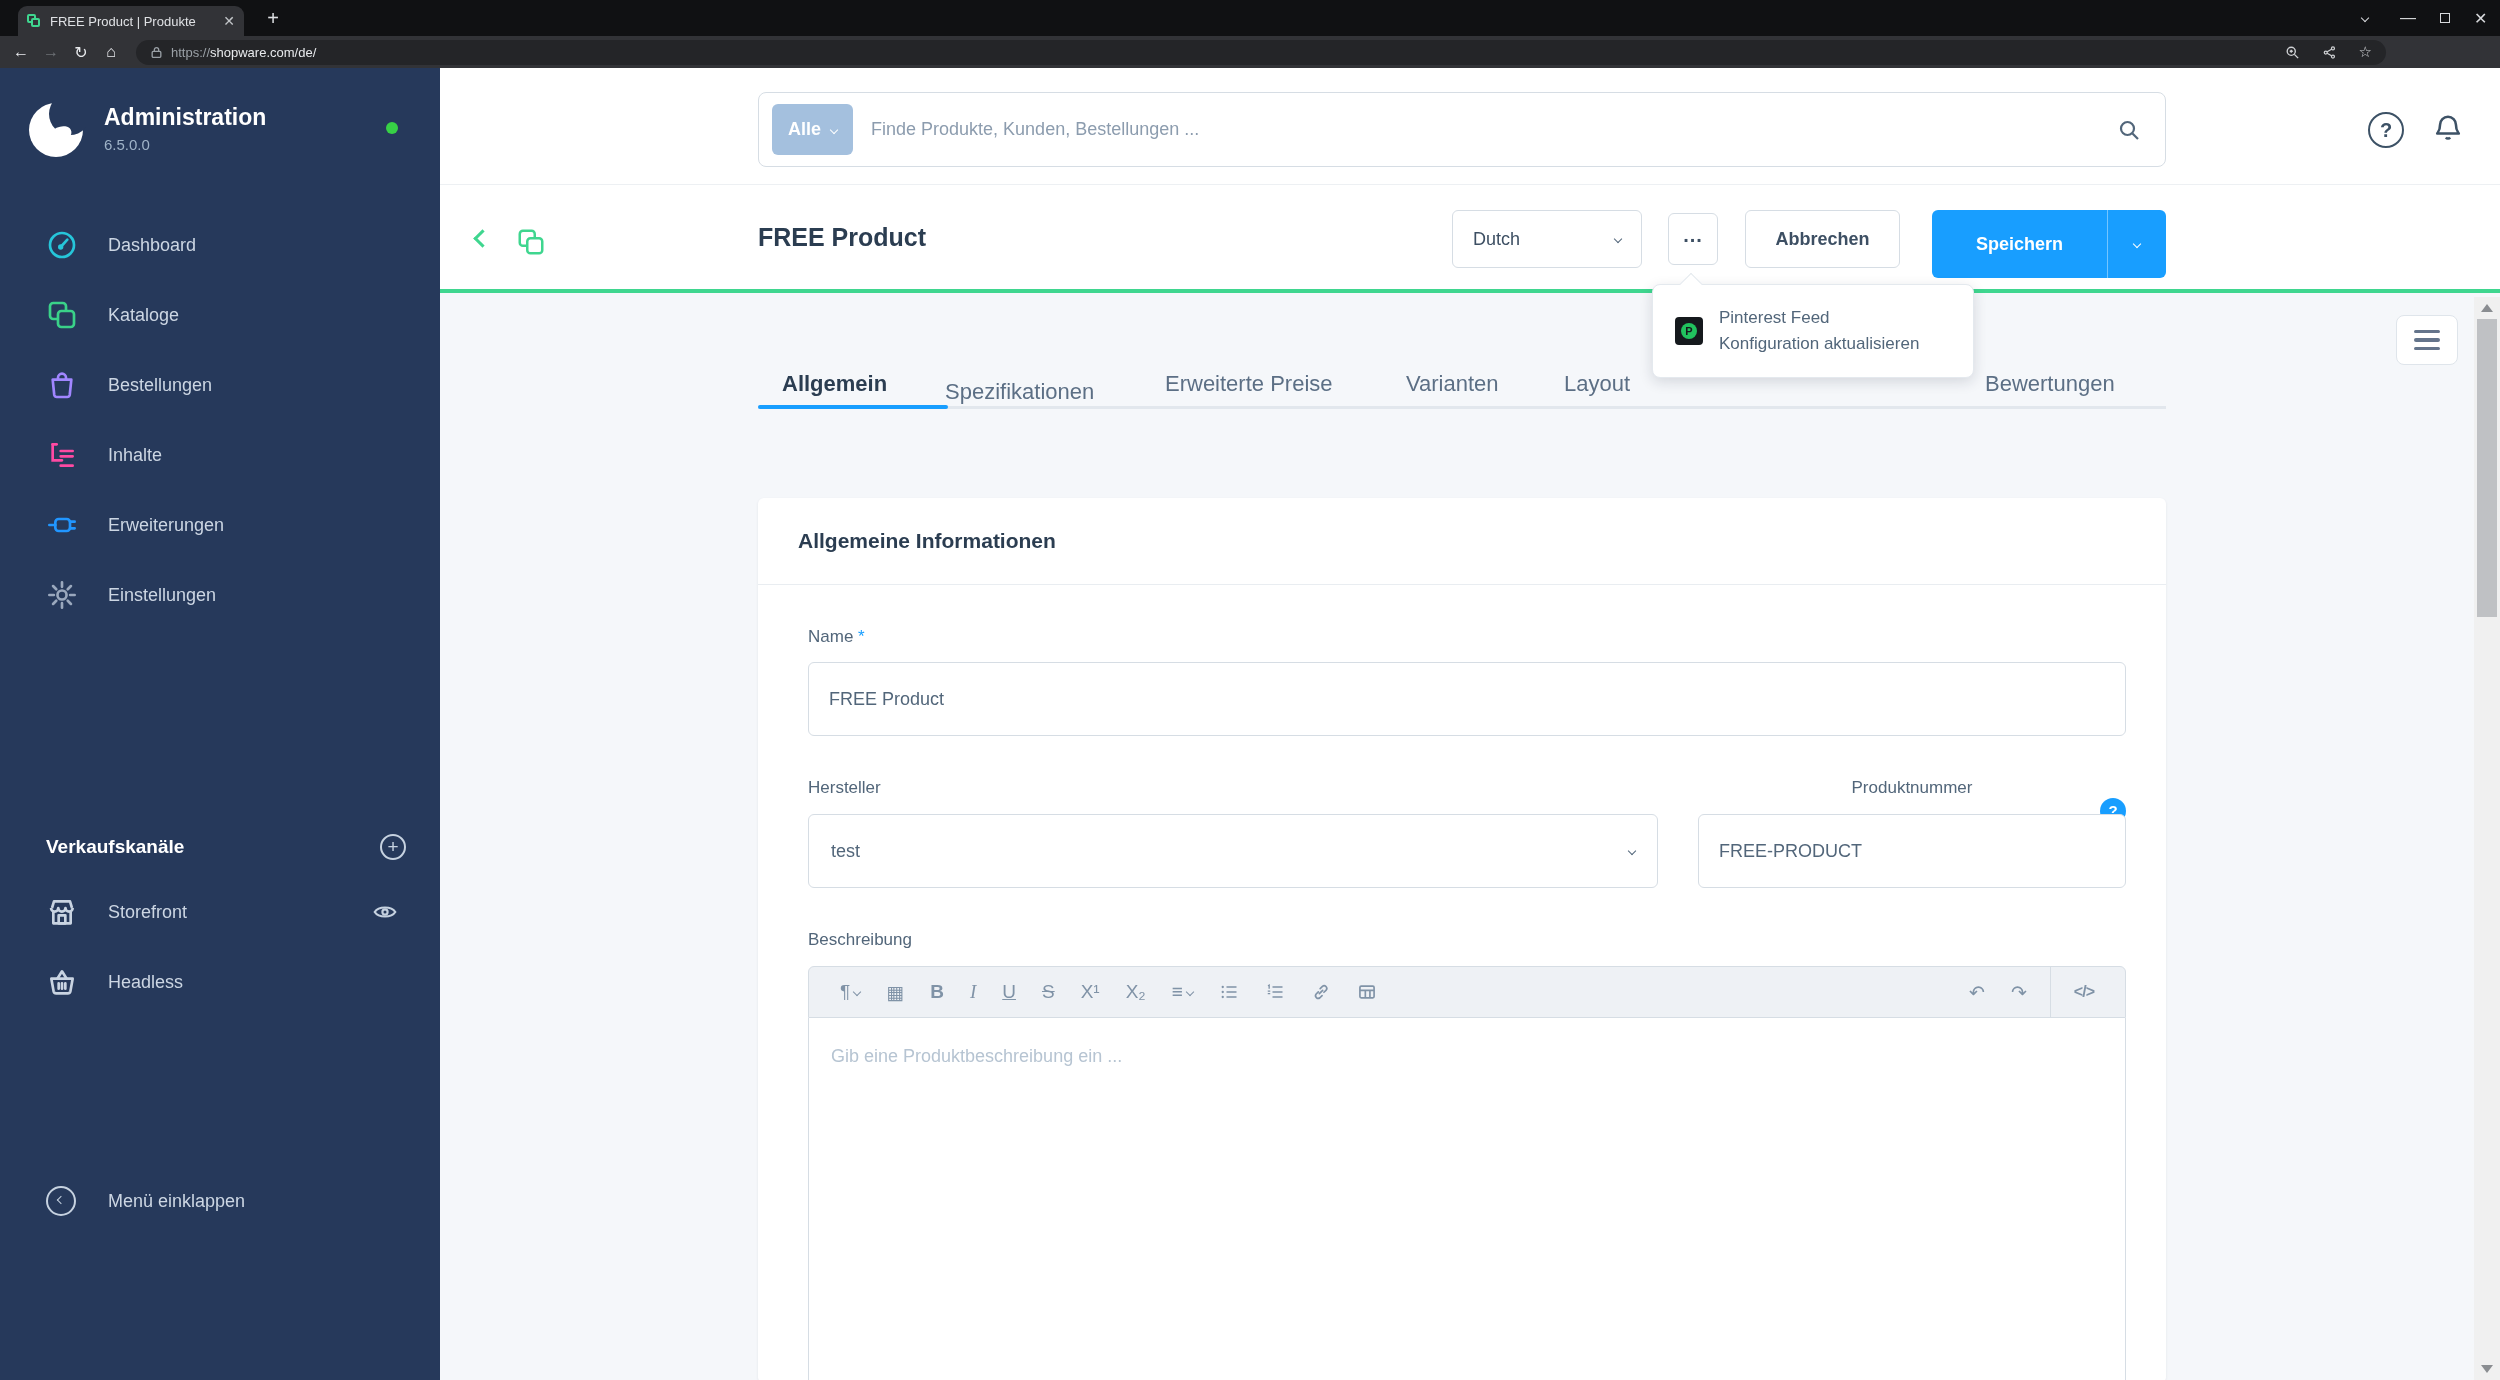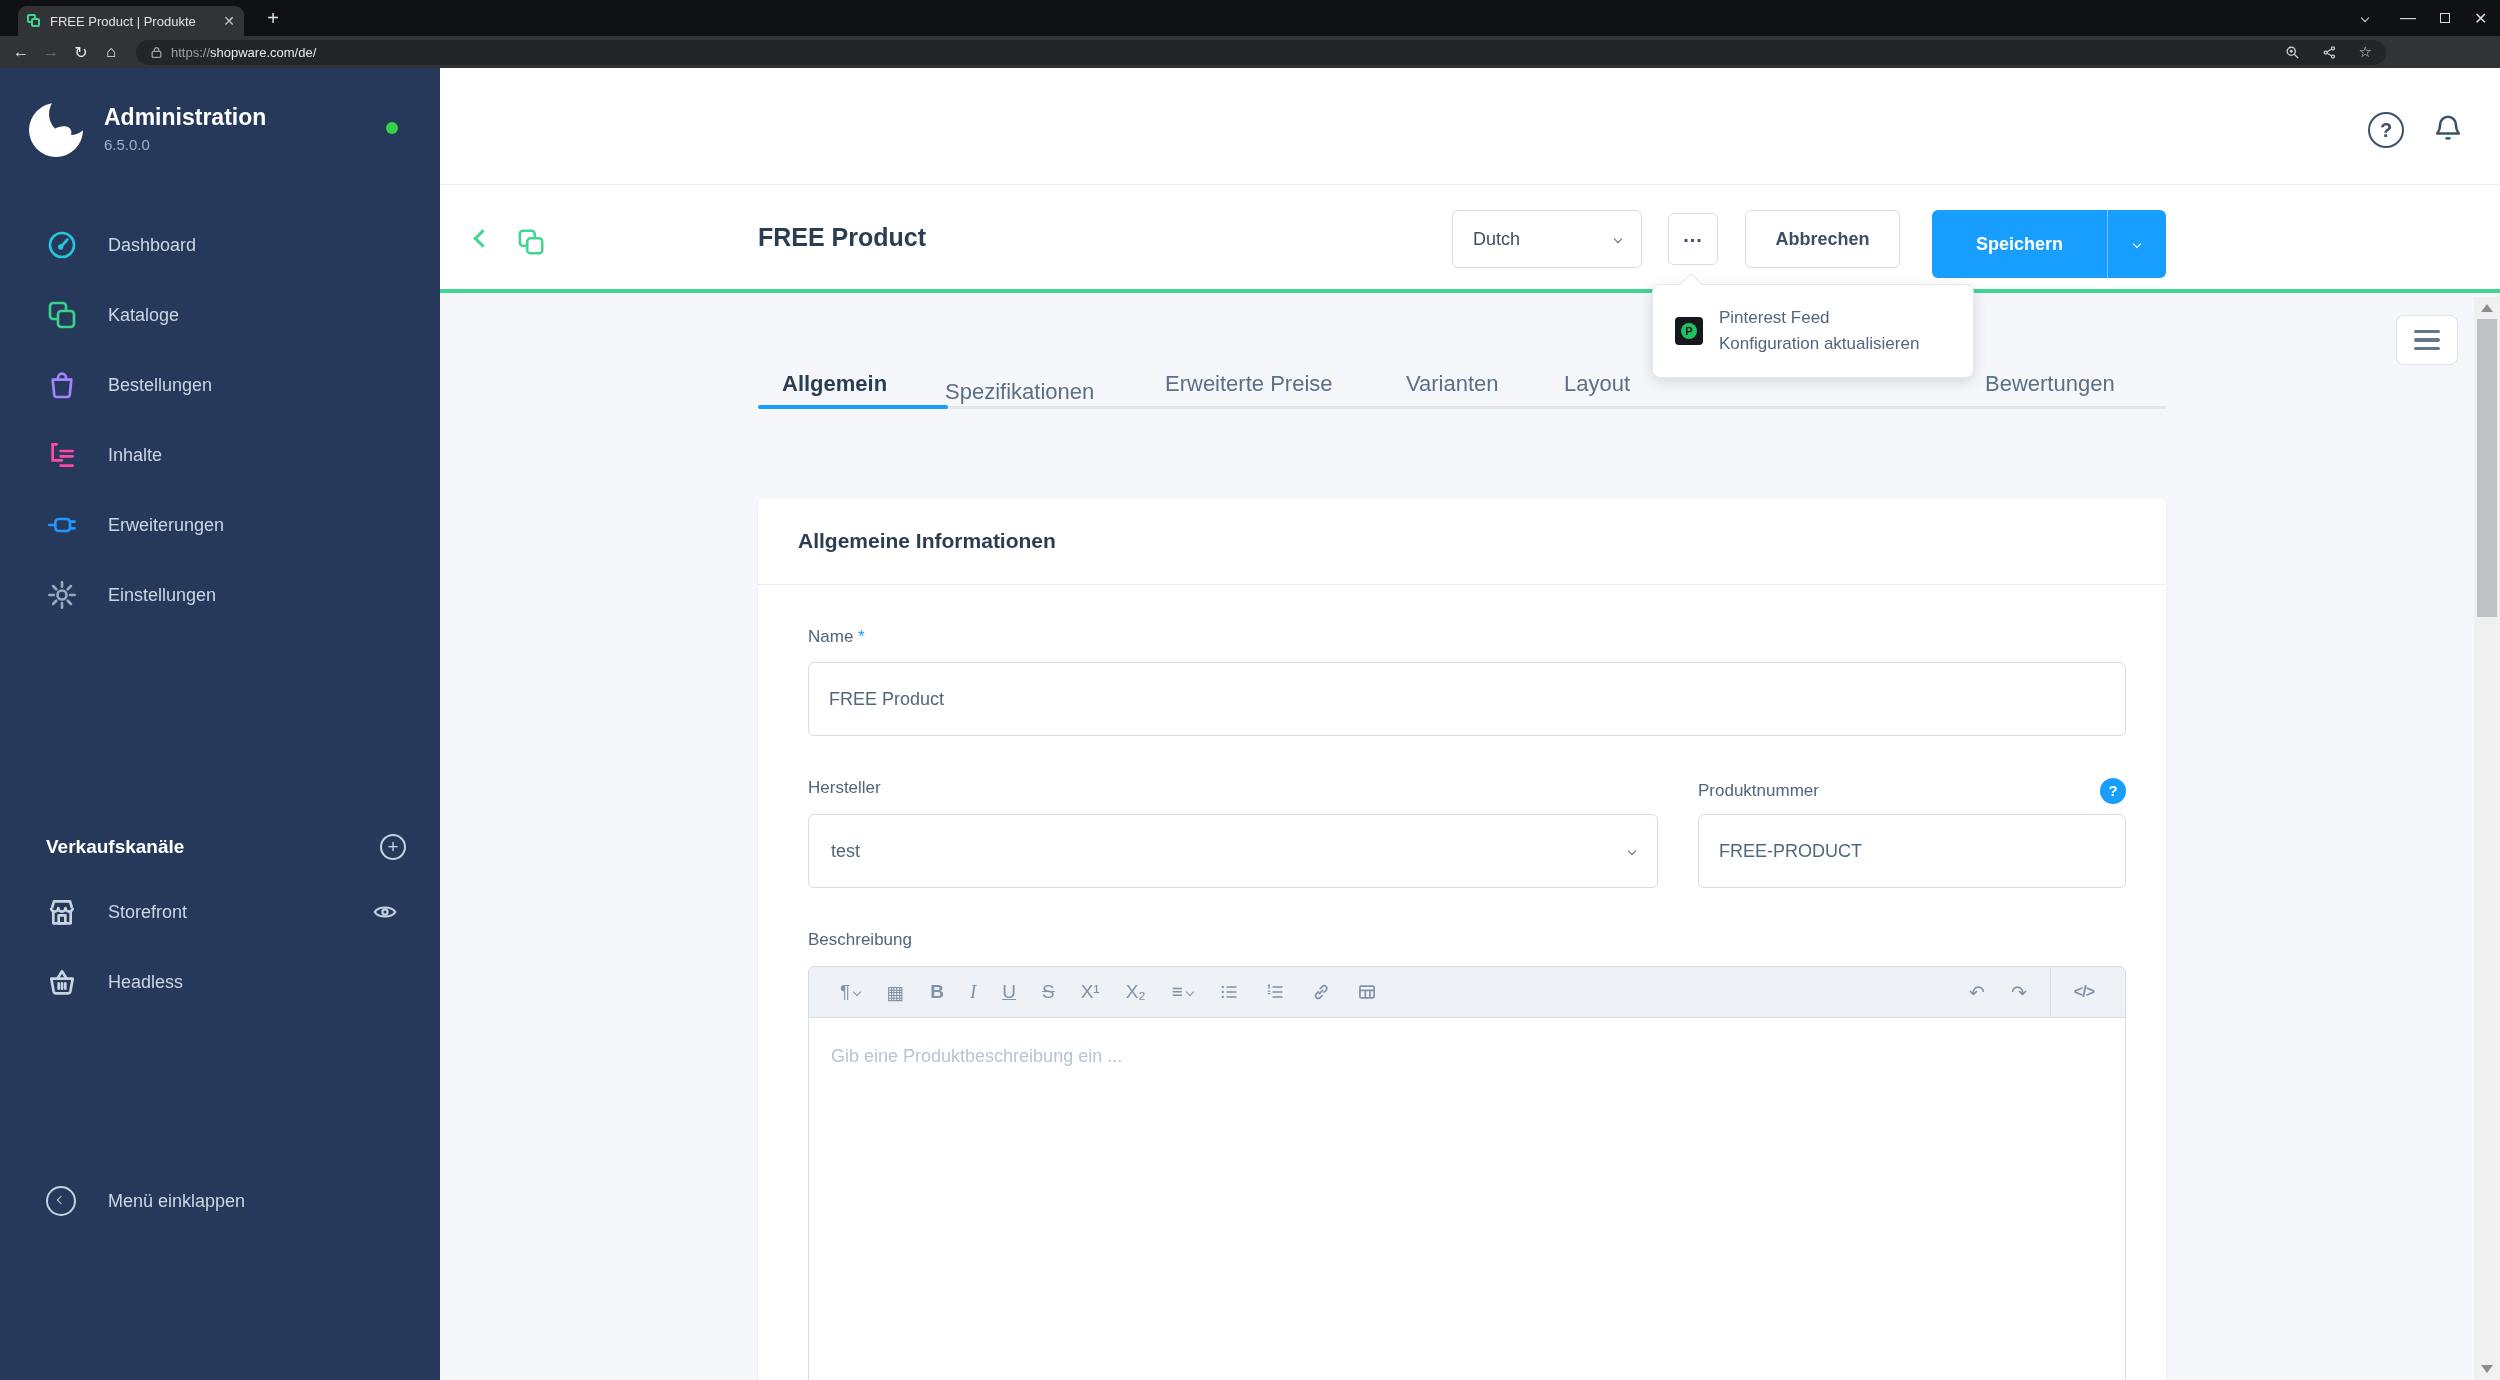--- a/index.html
+++ b/index.html
@@ -105,21 +105,21 @@
   .ctx-label { font-size:17px; color:#52667a; line-height:26px; width:210px; }
 
   .card { position:absolute; left:318px; top:201px; width:1408px; height:885px; background:#fff; border-radius:6px; box-shadow:0 1px 3px rgba(30,40,60,.08); overflow:hidden; }
   .card-header { height:87px; border-bottom:1px solid #e9edf1; display:flex; align-items:center; padding-left:40px; }
   .card-title { font-size:21px; font-weight:bold; color:#2b3d51; }
   .f-label { position:absolute; font-size:17px; color:#52667a; }
   .req { color:#189eff; }
   .f-input { position:absolute; height:74px; border:1px solid #d6dde4; border-radius:6px; font-size:18px; color:#52667a; padding:0 20px; font-family:inherit; outline:none; background:#fff; }
   .f-select { position:absolute; height:74px; border:1px solid #d6dde4; border-radius:6px; font-size:18px; color:#52667a; padding:0 22px; display:flex; align-items:center; background:#fff; cursor:pointer; }
   .f-select .chev { margin-left:auto; color:#52667a; }
-  .pn-label-row { position:absolute; left:940px; top:280px; width:428px; display:flex; align-items:center; }
+  .pn-label-row { position:absolute; left:940px; top:280px; width:428px; display:flex; align-items:center;flex-direction:column; }
   .help-badge { margin-left:auto; width:26px; height:26px; border-radius:50%; background:#189eff; color:#fff; font-size:15px; font-weight:bold; text-align:center; line-height:26px; }
 
   .editor { position:absolute; left:50px; top:468px; width:1318px; height:417px; }
   .ed-toolbar { height:52px; background:#eef1f5; border:1px solid #d6dde4; border-radius:6px 6px 0 0; display:flex; align-items:center; padding:0 18px; color:#8093a7; }
   .tb { height:52px; display:flex; align-items:center; padding:0 13px; font-size:19px; cursor:pointer; gap:4px; }
   .tb.bold { font-weight:bold; } .tb.ital { font-style:italic; font-family:"Liberation Serif",serif; }
   .tb.und { text-decoration:underline; } .tb.strike { text-decoration:line-through; }
   .tb-right { margin-left:auto; display:flex; align-items:center; height:100%; }
   .tb-sep { width:1px; height:52px; background:#d6dde4; margin:0 10px; }
   .tb.code { font-size:16px; font-weight:bold; letter-spacing:-1px; }
@@ -300,20 +300,33 @@
         <span class="chev left sm"></span>
       </span>
     <span class="collapse-label">Menü einklappen</span>
   </div>
 
 </div>
 
 <div class="main">
 
   <div class="topbar">
+    <div class="searchbox">
+      <span class="scope-chip">
+        <span>Alle</span>
+        <span class="chev sm"></span>
+      </span>
+      <input class="search-input" type="text" placeholder="Finde Produkte, Kunden, Bestellungen ..." style="">
+      <span class="search-ic">
+          <svg width="24" height="24" viewBox="0 0 24 24" fill="none" stroke="currentColor" stroke-width="2.2">
+            <circle cx="10.5" cy="10.5" r="6.5"></circle>
+            <path d="M15.5 15.5 L21 21"></path>
+          </svg>
+        </span>
+    </div>
     <div class="help-ic">?</div>
     <span class="bell-wrap">
         <svg width="36" height="36" viewBox="0 0 24 24" fill="none" stroke="currentColor" stroke-width="1.7" stroke-linejoin="round">
           <path d="M12 4.5 a5.3 5.3 0 0 1 5.3 5.3 c0 4 1.4 4.8 1.9 5.9 H4.8 c.5-1.1 1.9-1.9 1.9-5.9 A5.3 5.3 0 0 1 12 4.5 Z"></path>
           <path d="M10.6 18.3 a1.7 1.7 0 0 0 2.8 0"></path>
         </svg>
       </span>
   </div>
 
   <div class="smartbar">

